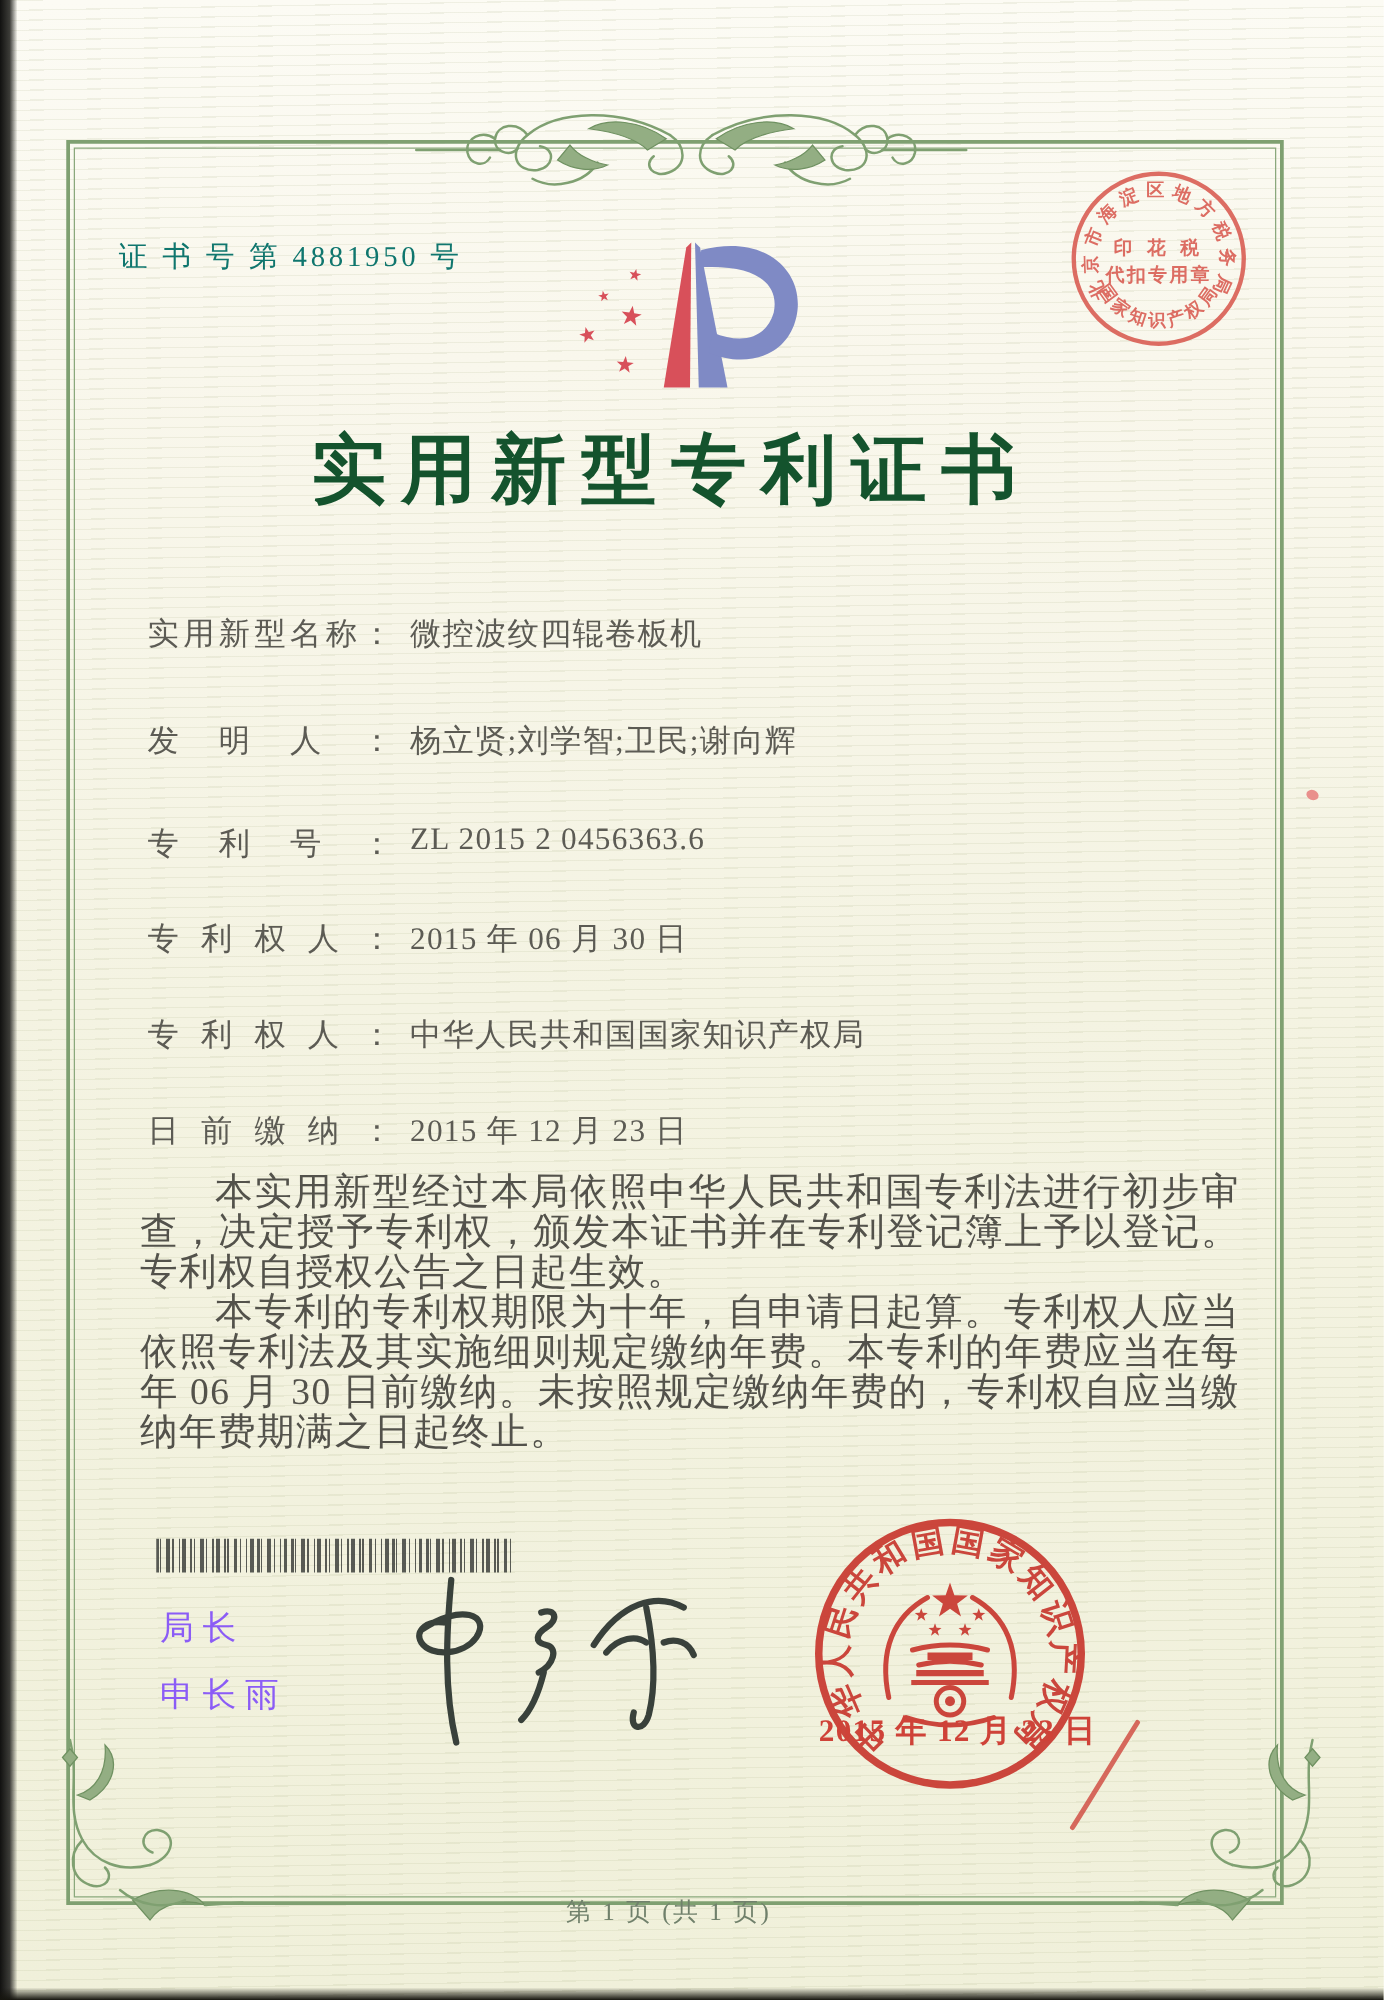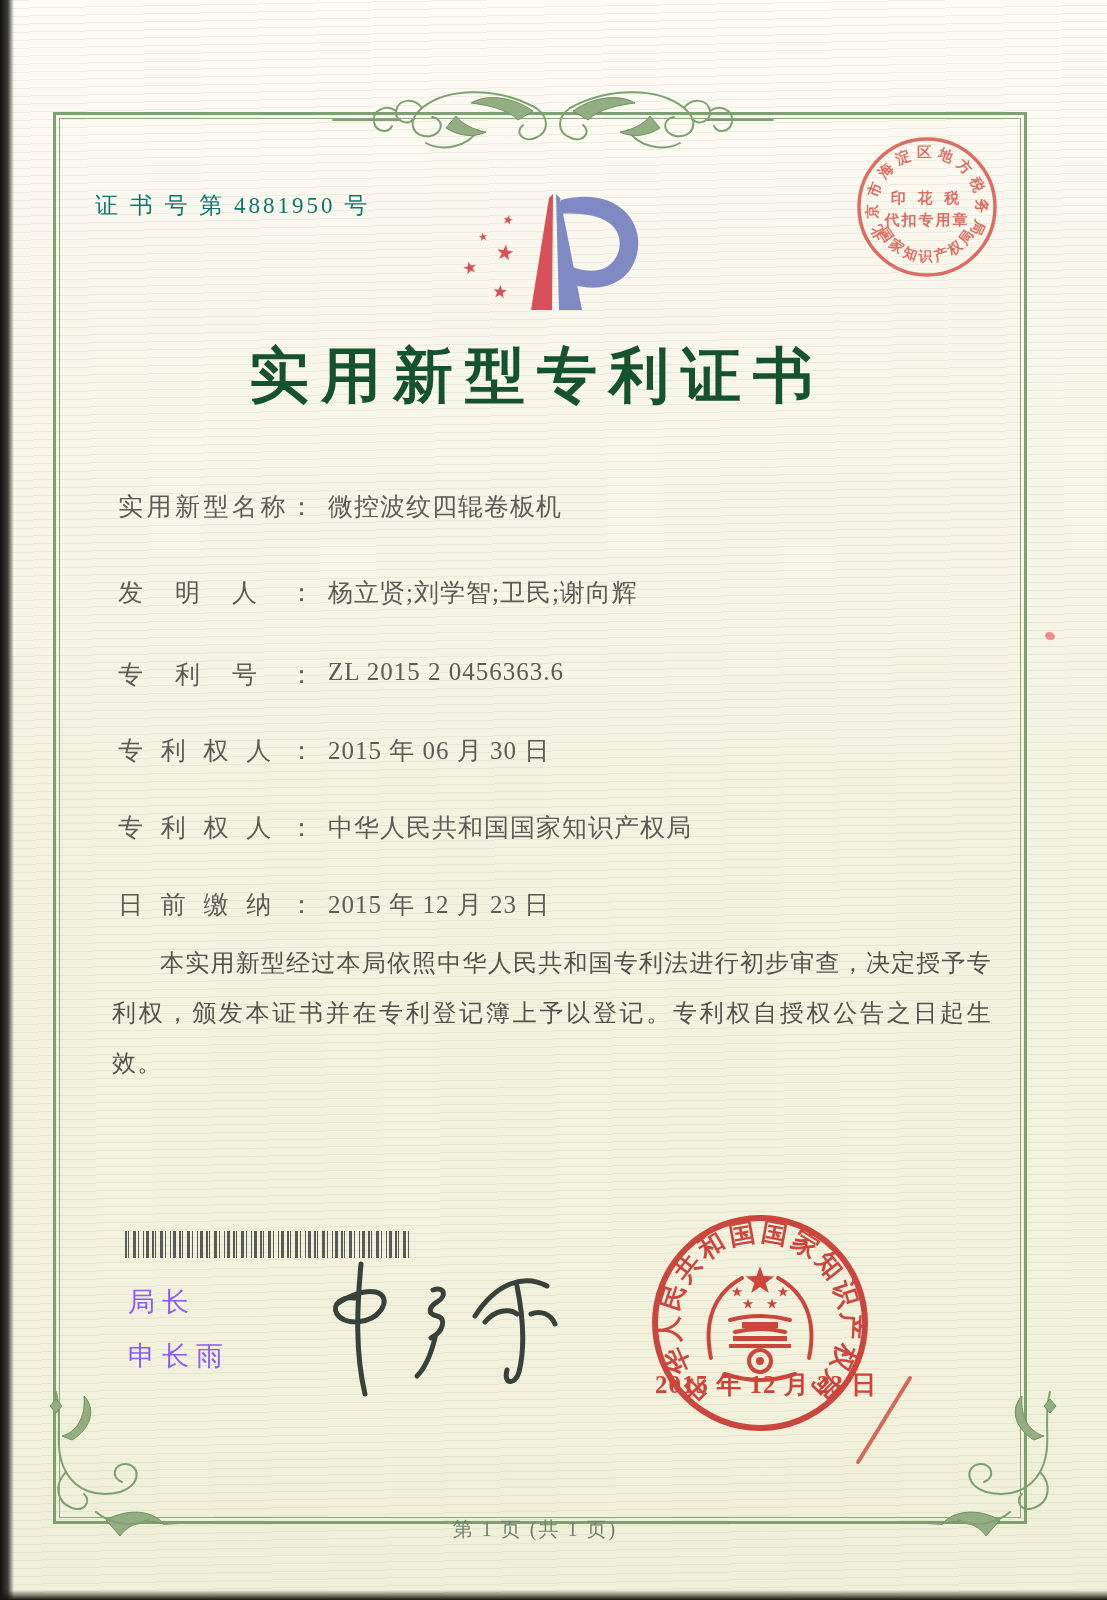--- a/index.html
+++ b/index.html
@@ -18,21 +18,21 @@
     background:linear-gradient(0deg,#16150f,rgba(0,0,0,0));}
   .frame{left:53px;top:112px;width:968px;height:1406px;border:3px solid #7fa071;}
   .frame::after{content:"";position:absolute;inset:3px;border:1px solid #8aa87c;}
   .certno{left:95px;top:190px;font-size:23px;letter-spacing:3px;color:#0f766e;}
   .title{left:53px;top:336px;width:968px;text-align:center;
     font-size:60px;font-weight:600;letter-spacing:12px;color:#14532d;}
   .field{left:118px;width:880px;font-size:25px;color:#5c5b54;white-space:nowrap;}
   .flabel{display:inline-block;width:196px;text-align:justify;text-align-last:justify;
     vertical-align:top;}
   .fvalue{margin-left:14px;letter-spacing:1px;}
-  .paras{left:112px;top:938px;width:880px;font-size:24px;line-height:50px;
+  .paras{left:112px;top:938px;width:880px;font-size:30px;line-height:32px;
     text-align:justify;color:#53524b;letter-spacing:1.2px;}
   .paras p{margin:0;text-indent:2em;}
   .barcode{left:125px;top:1231px;width:287px;height:27px;opacity:.85;
     background:repeating-linear-gradient(90deg,
       #3d403c 0 2px,transparent 2px 3px,#3d403c 3px 4px,transparent 4px 8px,
       #3d403c 8px 11px,transparent 11px 13px,#3d403c 13px 14px,transparent 14px 18px,
       #3d403c 18px 19px,transparent 19px 21px,#3d403c 21px 24px,transparent 24px 27px);}
   .signer{left:128px;font-size:27px;letter-spacing:7px;color:#8b5cf6;
     font-family:"Liberation Sans","DejaVu Sans",sans-serif;}
   .footer{left:400px;top:1478px;width:270px;text-align:center;
@@ -121,20 +121,21 @@
 </div>
 <div class="abs field" style="top:811px">
   <span class="flabel">专利权人：</span><span class="fvalue">中华人民共和国国家知识产权局</span>
 </div>
 <div class="abs field" style="top:888px">
   <span class="flabel">日前缴纳：</span><span class="fvalue">2015 年 12 月 23 日</span>
 </div>
 
 <div class="abs paras">
   <p>本实用新型经过本局依照中华人民共和国专利法进行初步审查，决定授予专利权，颁发本证书并在专利登记簿上予以登记。专利权自授权公告之日起生效。</p>
+  <p>本专利的专利权期限为十年，自申请日起算。专利权人应当依照专利法及其实施细则规定缴纳年费。本专利的年费应当在每年 06 月 30 日前缴纳。未按照规定缴纳年费的，专利权自应当缴纳年费期满之日起终止。</p>
 </div>
 
 <div class="abs barcode"></div>
 
 <div class="abs signer" style="top:1284px">局长</div>
 <div class="abs signer" style="top:1338px">申长雨</div>
 
 <svg class="abs" style="left:285px;top:1252px" width="300" height="150" viewBox="0 0 300 150">
   <g fill="none" stroke="#39413b" stroke-width="5" stroke-linecap="round">
     <path d="M52,52 C84,30 108,40 96,58 C86,72 60,74 52,62 C46,52 58,44 70,46"></path>

